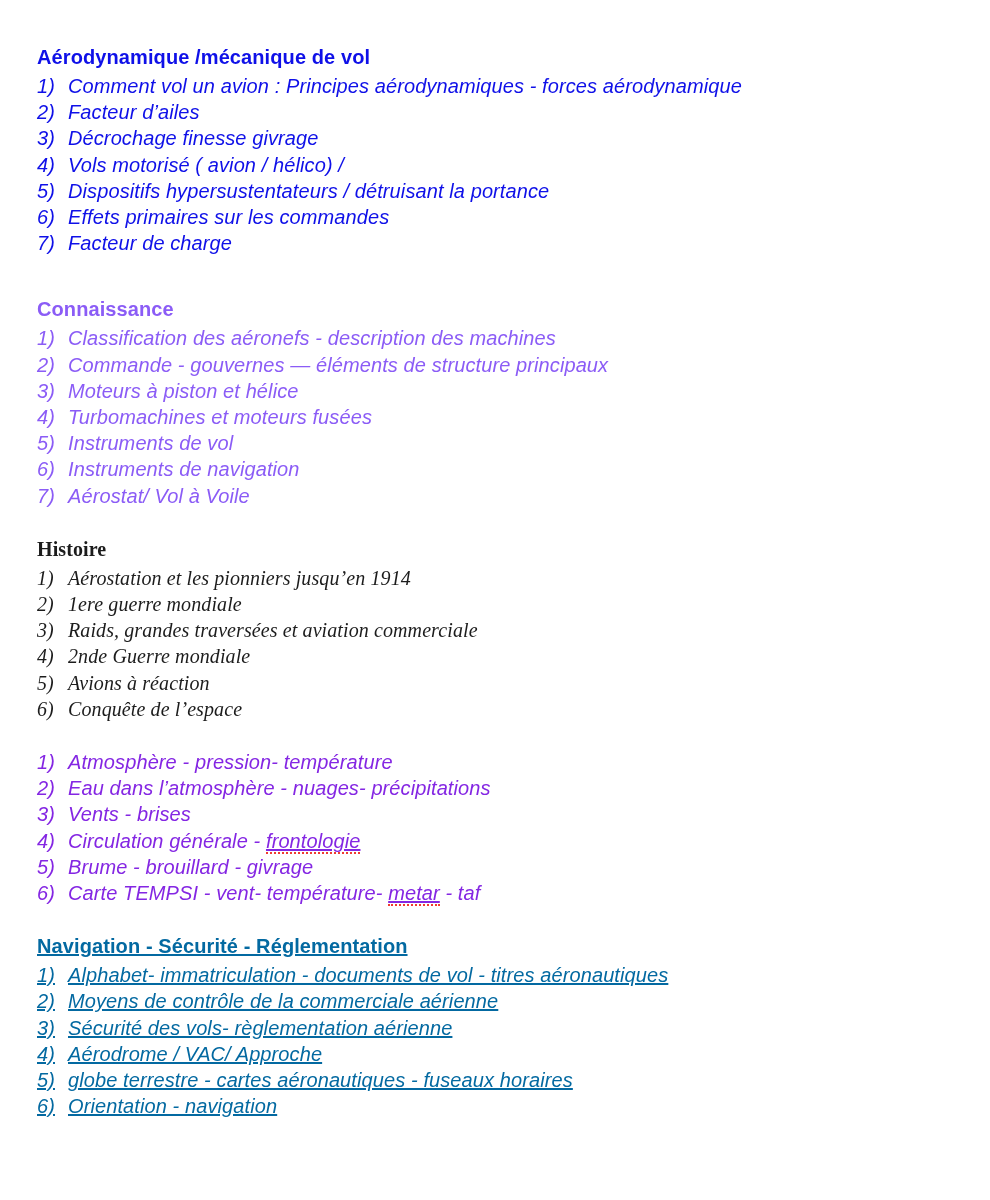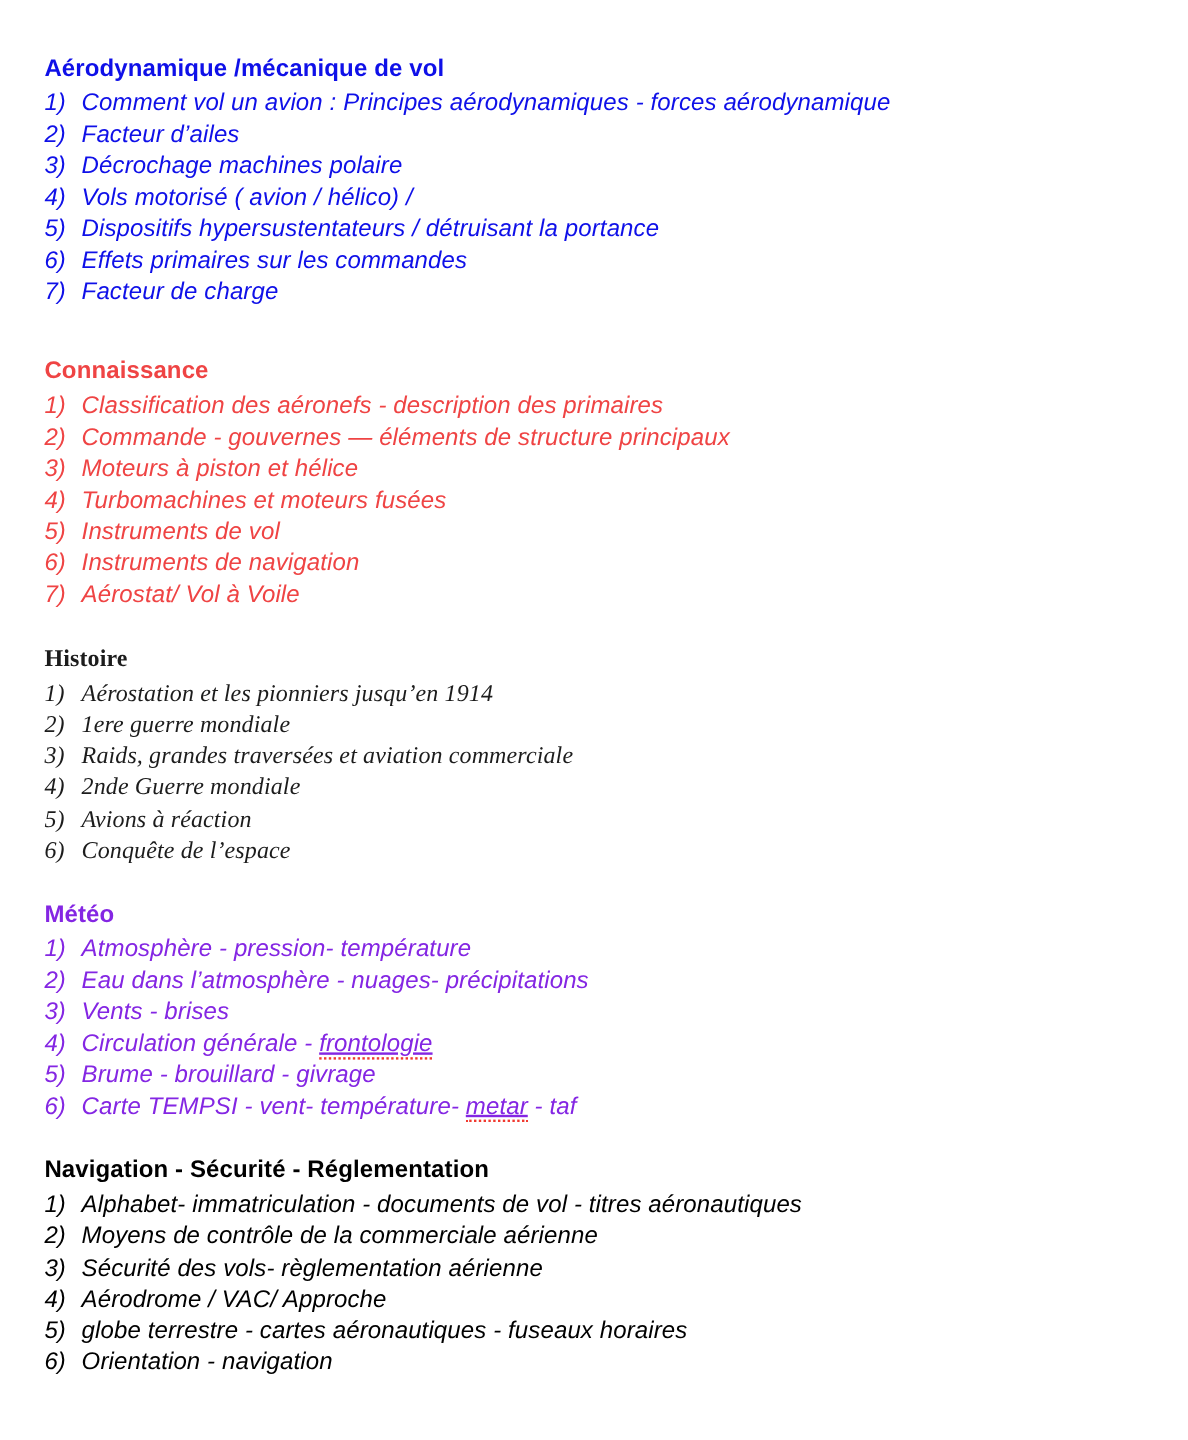--- a/index.html
+++ b/index.html
@@ -64,46 +64,46 @@
           <li class="list-item">
             <span class="item-num">1)</span>
             <span class="item-text"><span>Comment vol un avion : Principes aérodynamiques - forces aérodynamique</span></span>
           </li>
           <li class="list-item">
             <span class="item-num">2)</span>
             <span class="item-text"><span>Facteur d’ailes</span></span>
           </li>
           <li class="list-item">
             <span class="item-num">3)</span>
-            <span class="item-text"><span>Décrochage machines polaire</span></span>
+            <span class="item-text"><span>Décrochage finesse givrage</span></span>
           </li>
           <li class="list-item">
             <span class="item-num">4)</span>
             <span class="item-text"><span>Vols motorisé ( avion / hélico) /</span></span>
           </li>
           <li class="list-item">
             <span class="item-num">5)</span>
             <span class="item-text"><span>Dispositifs hypersustentateurs / détruisant la portance</span></span>
           </li>
           <li class="list-item">
             <span class="item-num">6)</span>
             <span class="item-text"><span>Effets primaires sur les commandes</span></span>
           </li>
           <li class="list-item">
             <span class="item-num">7)</span>
             <span class="item-text"><span>Facteur de charge</span></span>
           </li>
         </ol>
       </section>
-      <section class="topic-section" style="color: #ef4444; margin-top: 40px;">
+      <section class="topic-section" style="color: #8b5cf6; margin-top: 40px;">
         <h2 class="section-title">Connaissance</h2>
         <ol class="item-list">
           <li class="list-item">
             <span class="item-num">1)</span>
-            <span class="item-text"><span>Classification des aéronefs - description des primaires</span></span>
+            <span class="item-text"><span>Classification des aéronefs - description des machines</span></span>
           </li>
           <li class="list-item">
             <span class="item-num">2)</span>
             <span class="item-text"><span>Commande - gouvernes — éléments de structure principaux</span></span>
           </li>
           <li class="list-item">
             <span class="item-num">3)</span>
             <span class="item-text"><span>Moteurs à piston et hélice</span></span>
           </li>
           <li class="list-item">
@@ -147,21 +147,20 @@
             <span class="item-num">5)</span>
             <span class="item-text"><span>Avions à réaction</span></span>
           </li>
           <li class="list-item">
             <span class="item-num">6)</span>
             <span class="item-text"><span>Conquête de l’espace</span></span>
           </li>
         </ol>
       </section>
       <section class="topic-section" style="color: rgb(132, 38, 227);">
-        <h2 class="section-title">Météo</h2>
         <ol class="item-list">
           <li class="list-item">
             <span class="item-num">1)</span>
             <span class="item-text"><span>Atmosphère - pression- température</span></span>
           </li>
           <li class="list-item">
             <span class="item-num">2)</span>
             <span class="item-text"><span>Eau dans l’atmosphère - nuages- précipitations</span></span>
           </li>
           <li class="list-item">
@@ -175,21 +174,21 @@
           <li class="list-item">
             <span class="item-num">5)</span>
             <span class="item-text"><span>Brume - brouillard - givrage</span></span>
           </li>
           <li class="list-item">
             <span class="item-num">6)</span>
             <span class="item-text"><span>Carte TEMPSI - vent- température- </span><span class="word-underline word-misspelled">metar</span><span> - taf</span></span>
           </li>
         </ol>
       </section>
-      <section class="topic-section" style="color: #000000;">
+      <section class="topic-section" style="color: #0369a1; text-decoration: underline;">
         <h2 class="section-title">Navigation - Sécurité - Réglementation</h2>
         <ol class="item-list">
           <li class="list-item">
             <span class="item-num">1)</span>
             <span class="item-text"><span>Alphabet- immatriculation - documents de vol - titres aéronautiques</span></span>
           </li>
           <li class="list-item">
             <span class="item-num">2)</span>
             <span class="item-text"><span>Moyens de contrôle de la commerciale aérienne</span></span>
           </li>

